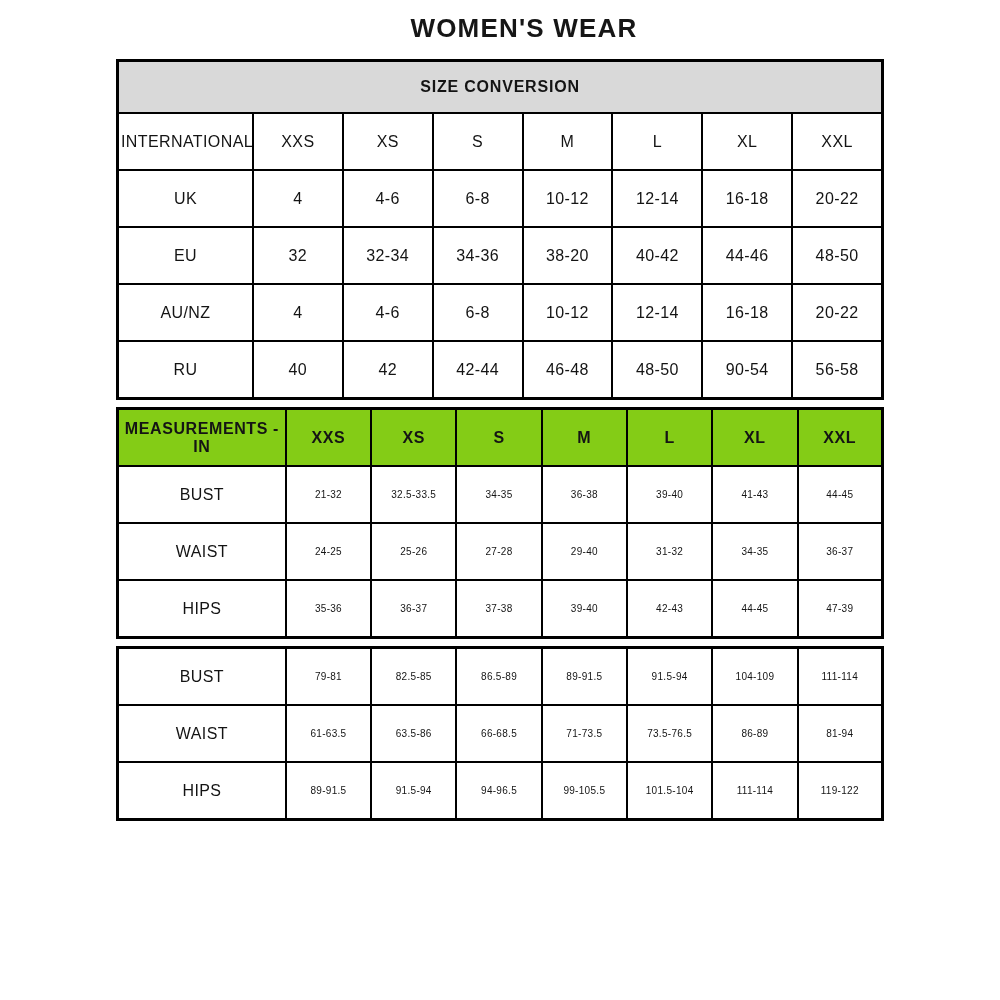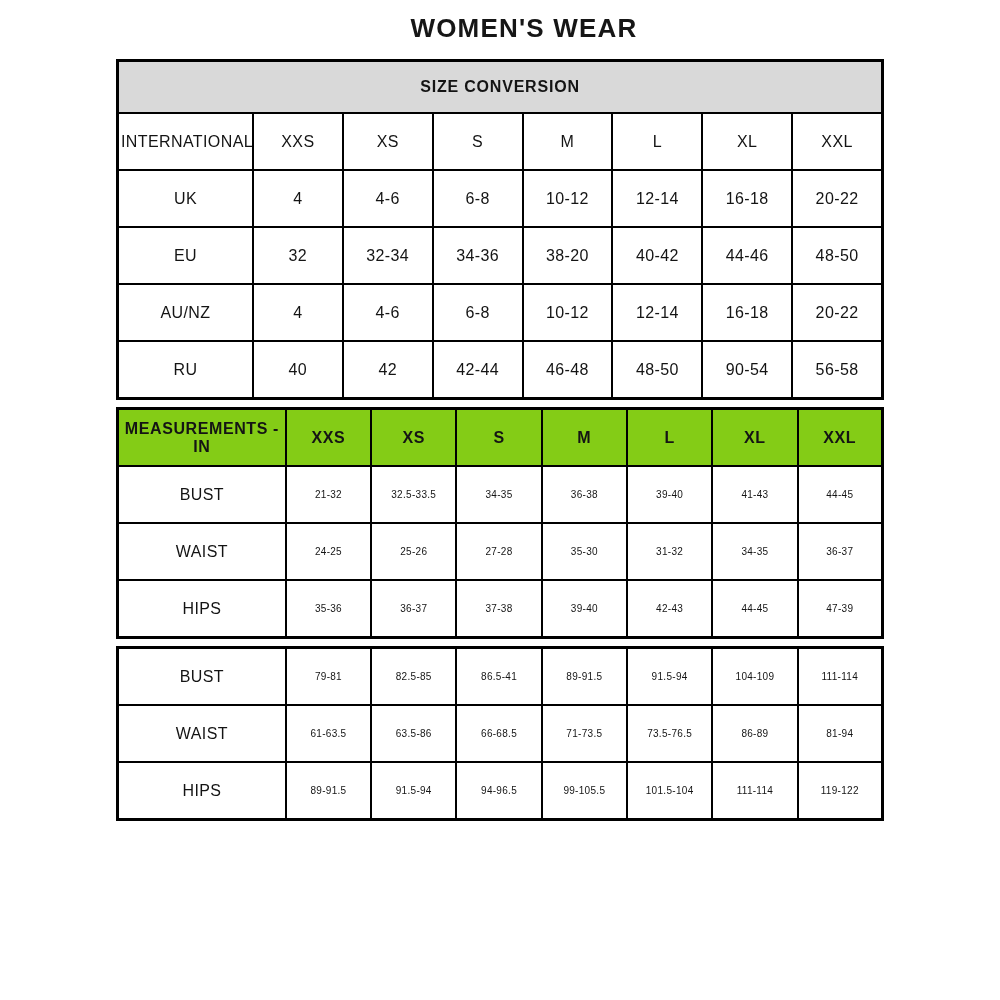--- a/index.html
+++ b/index.html
@@ -164,21 +164,21 @@
       <td class="val">36-38</td>
       <td class="val">39-40</td>
       <td class="val">41-43</td>
       <td class="val">44-45</td>
     </tr>
     <tr>
       <td>WAIST</td>
       <td class="val">24-25</td>
       <td class="val">25-26</td>
       <td class="val">27-28</td>
-      <td class="val">35-30</td>
+      <td class="val">29-40</td>
       <td class="val">31-32</td>
       <td class="val">34-35</td>
       <td class="val">36-37</td>
     </tr>
     <tr>
       <td>HIPS</td>
       <td class="val">35-36</td>
       <td class="val">36-37</td>
       <td class="val">37-38</td>
       <td class="val">39-40</td>
@@ -198,21 +198,21 @@
       <col style="width:11.15%">
         <col style="width:11.15%">
         <col style="width:11.15%">
         <col style="width:11.1%">
     </colgroup>
     <tbody>
     <tr>
       <td>BUST</td>
       <td class="val">79-81</td>
       <td class="val">82.5-85</td>
-      <td class="val">86.5-41</td>
+      <td class="val">86.5-89</td>
       <td class="val">89-91.5</td>
       <td class="val">91.5-94</td>
       <td class="val">104-109</td>
       <td class="val">111-114</td>
     </tr>
     <tr>
       <td>WAIST</td>
       <td class="val">61-63.5</td>
       <td class="val">63.5-86</td>
       <td class="val">66-68.5</td>

